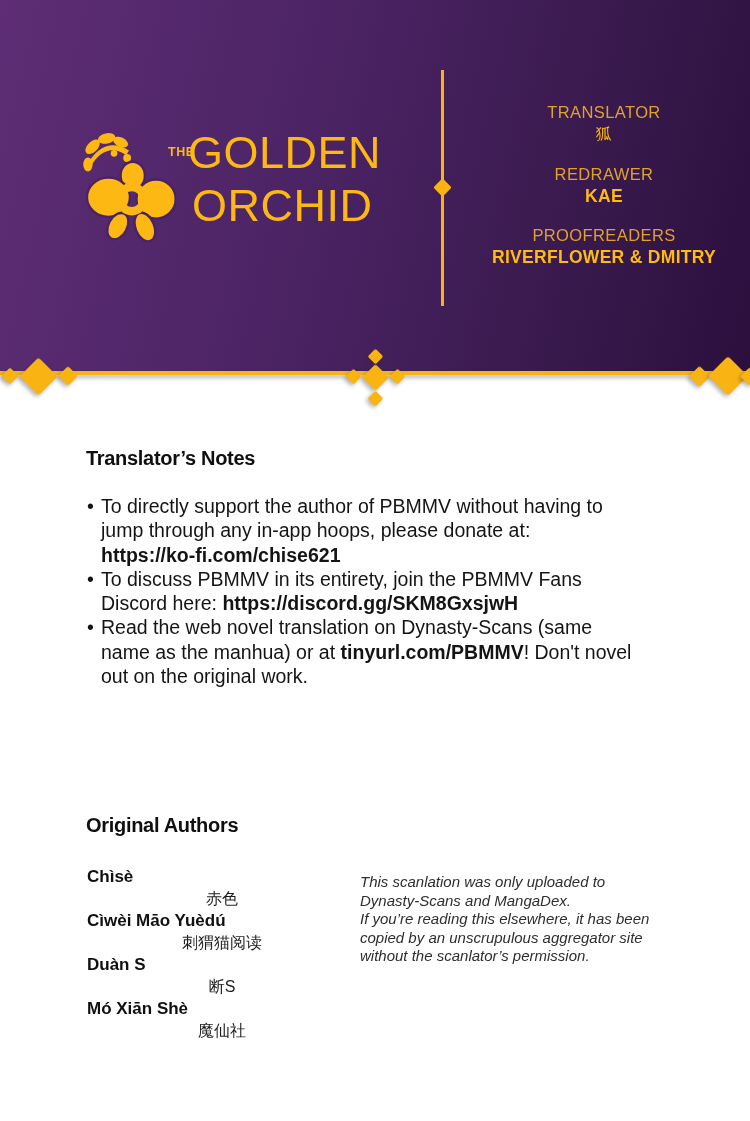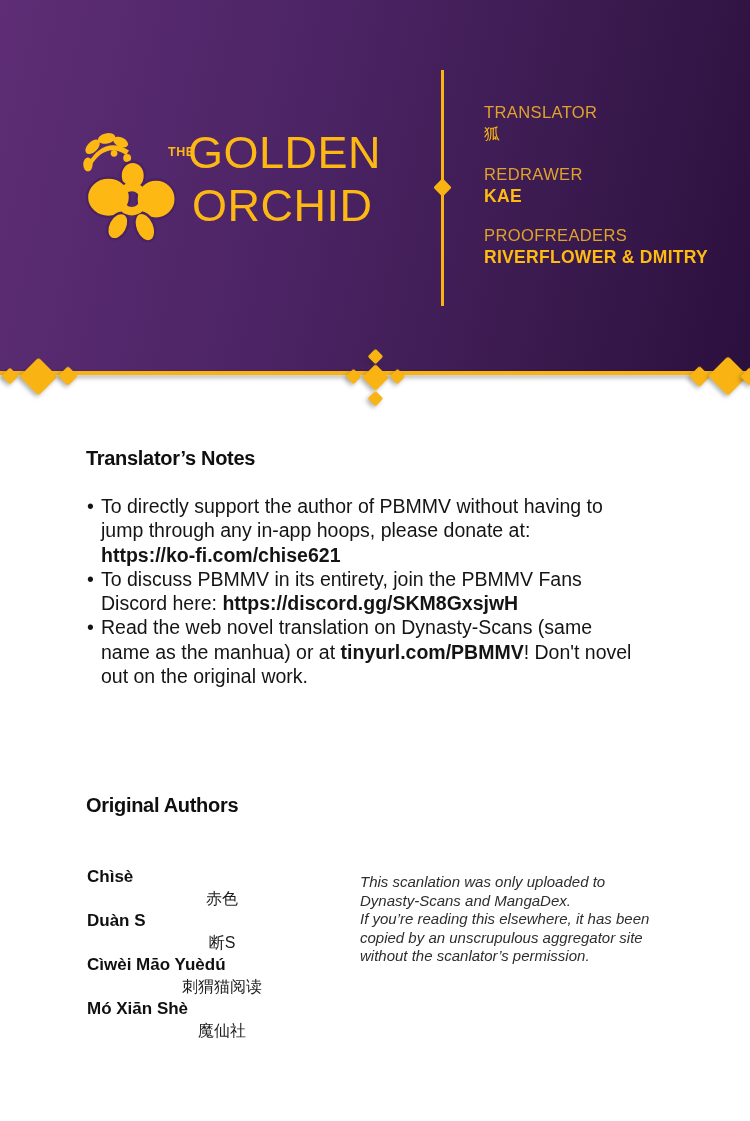--- a/index.html
+++ b/index.html
@@ -43,39 +43,39 @@
   }
   .logo-line{
     position:absolute;font-size:45px;font-weight:400;line-height:1;
     letter-spacing:.5px;color:var(--gold-bright);
   }
   .logo-line1{left:188px;top:130px;}
   .logo-line2{left:192px;top:183px;}
   
   .vsep{position:absolute;left:441px;top:70px;width:3px;height:236px;background:var(--gold);}
   .vsep-diamond{left:436px;top:181px;width:13px;height:13px;border-radius:1.5px;filter:none;}
-  .credits{position:absolute;left:484px;top:101px;width:240px;}
+  .credits{position:absolute;left:484px;top:101px;width:240px;text-align:center;}
   .credit-group{margin-bottom:18px;}
   .credit-group:nth-child(3){margin-top:-1px;}
   .credit-role{
     font-size:16.5px;line-height:22px;letter-spacing:.4px;
     color:var(--gold-label);font-weight:400;
   }
   .credit-name{
     font-size:17.5px;line-height:22px;letter-spacing:.3px;
     color:var(--gold-name);font-weight:700;
   }
   .credit-group:nth-child(1) .credit-name{font-weight:400;font-size:16px;}
   
   .section-title{
     position:absolute;left:86px;
     font-size:20px;font-weight:800;letter-spacing:-.3px;color:#0f0f0f;
   }
   #notes-title{top:447px;}
-  #authors-title{top:794px;}
+  #authors-title{top:814px;}
   .bullets{
     position:absolute;left:87px;top:484px;width:585px;
     list-style:none;font-size:19.5px;line-height:24.3px;color:var(--ink);margin-top:10px;
   }
   .bullets li{position:relative;padding-left:14px;}
   .bullets li::before{
     content:"\2022";position:absolute;left:0;top:0;
     font-size:19.5px;color:var(--ink);
   }
   .bullets .seg-bold{font-weight:700;}
@@ -166,26 +166,26 @@
       <li><span>Read the web novel translation on Dynasty-Scans (same</span><br><span>name as the manhua) or at </span><span class="seg-bold">tinyurl.com/PBMMV</span><span>! Don't novel</span><br><span>out on the original work.</span></li>
     </ul>
 
   <h1 class="section-title" id="authors-title">Original Authors</h1>
   <div class="authors-list" id="authors-list">
       <div class="author">
         <div class="author-name">Chìsè</div>
         <div class="author-cn">赤色</div>
       </div>
       <div class="author">
+        <div class="author-name">Cìwèi Māo Yuèdú</div>
+        <div class="author-cn">刺猬猫阅读</div>
+      </div>
+      <div class="author">
         <div class="author-name">Duàn S</div>
         <div class="author-cn">断S</div>
-      </div>
-      <div class="author">
-        <div class="author-name">Cìwèi Māo Yuèdú</div>
-        <div class="author-cn">刺猬猫阅读</div>
       </div>
       <div class="author">
         <div class="author-name">Mó Xiān Shè</div>
         <div class="author-cn">魔仙社</div>
       </div>
     </div>
 
   <div class="disclaimer" id="disclaimer">
       <div>This scanlation was only uploaded to</div>
       <div>Dynasty-Scans and MangaDex.</div>

